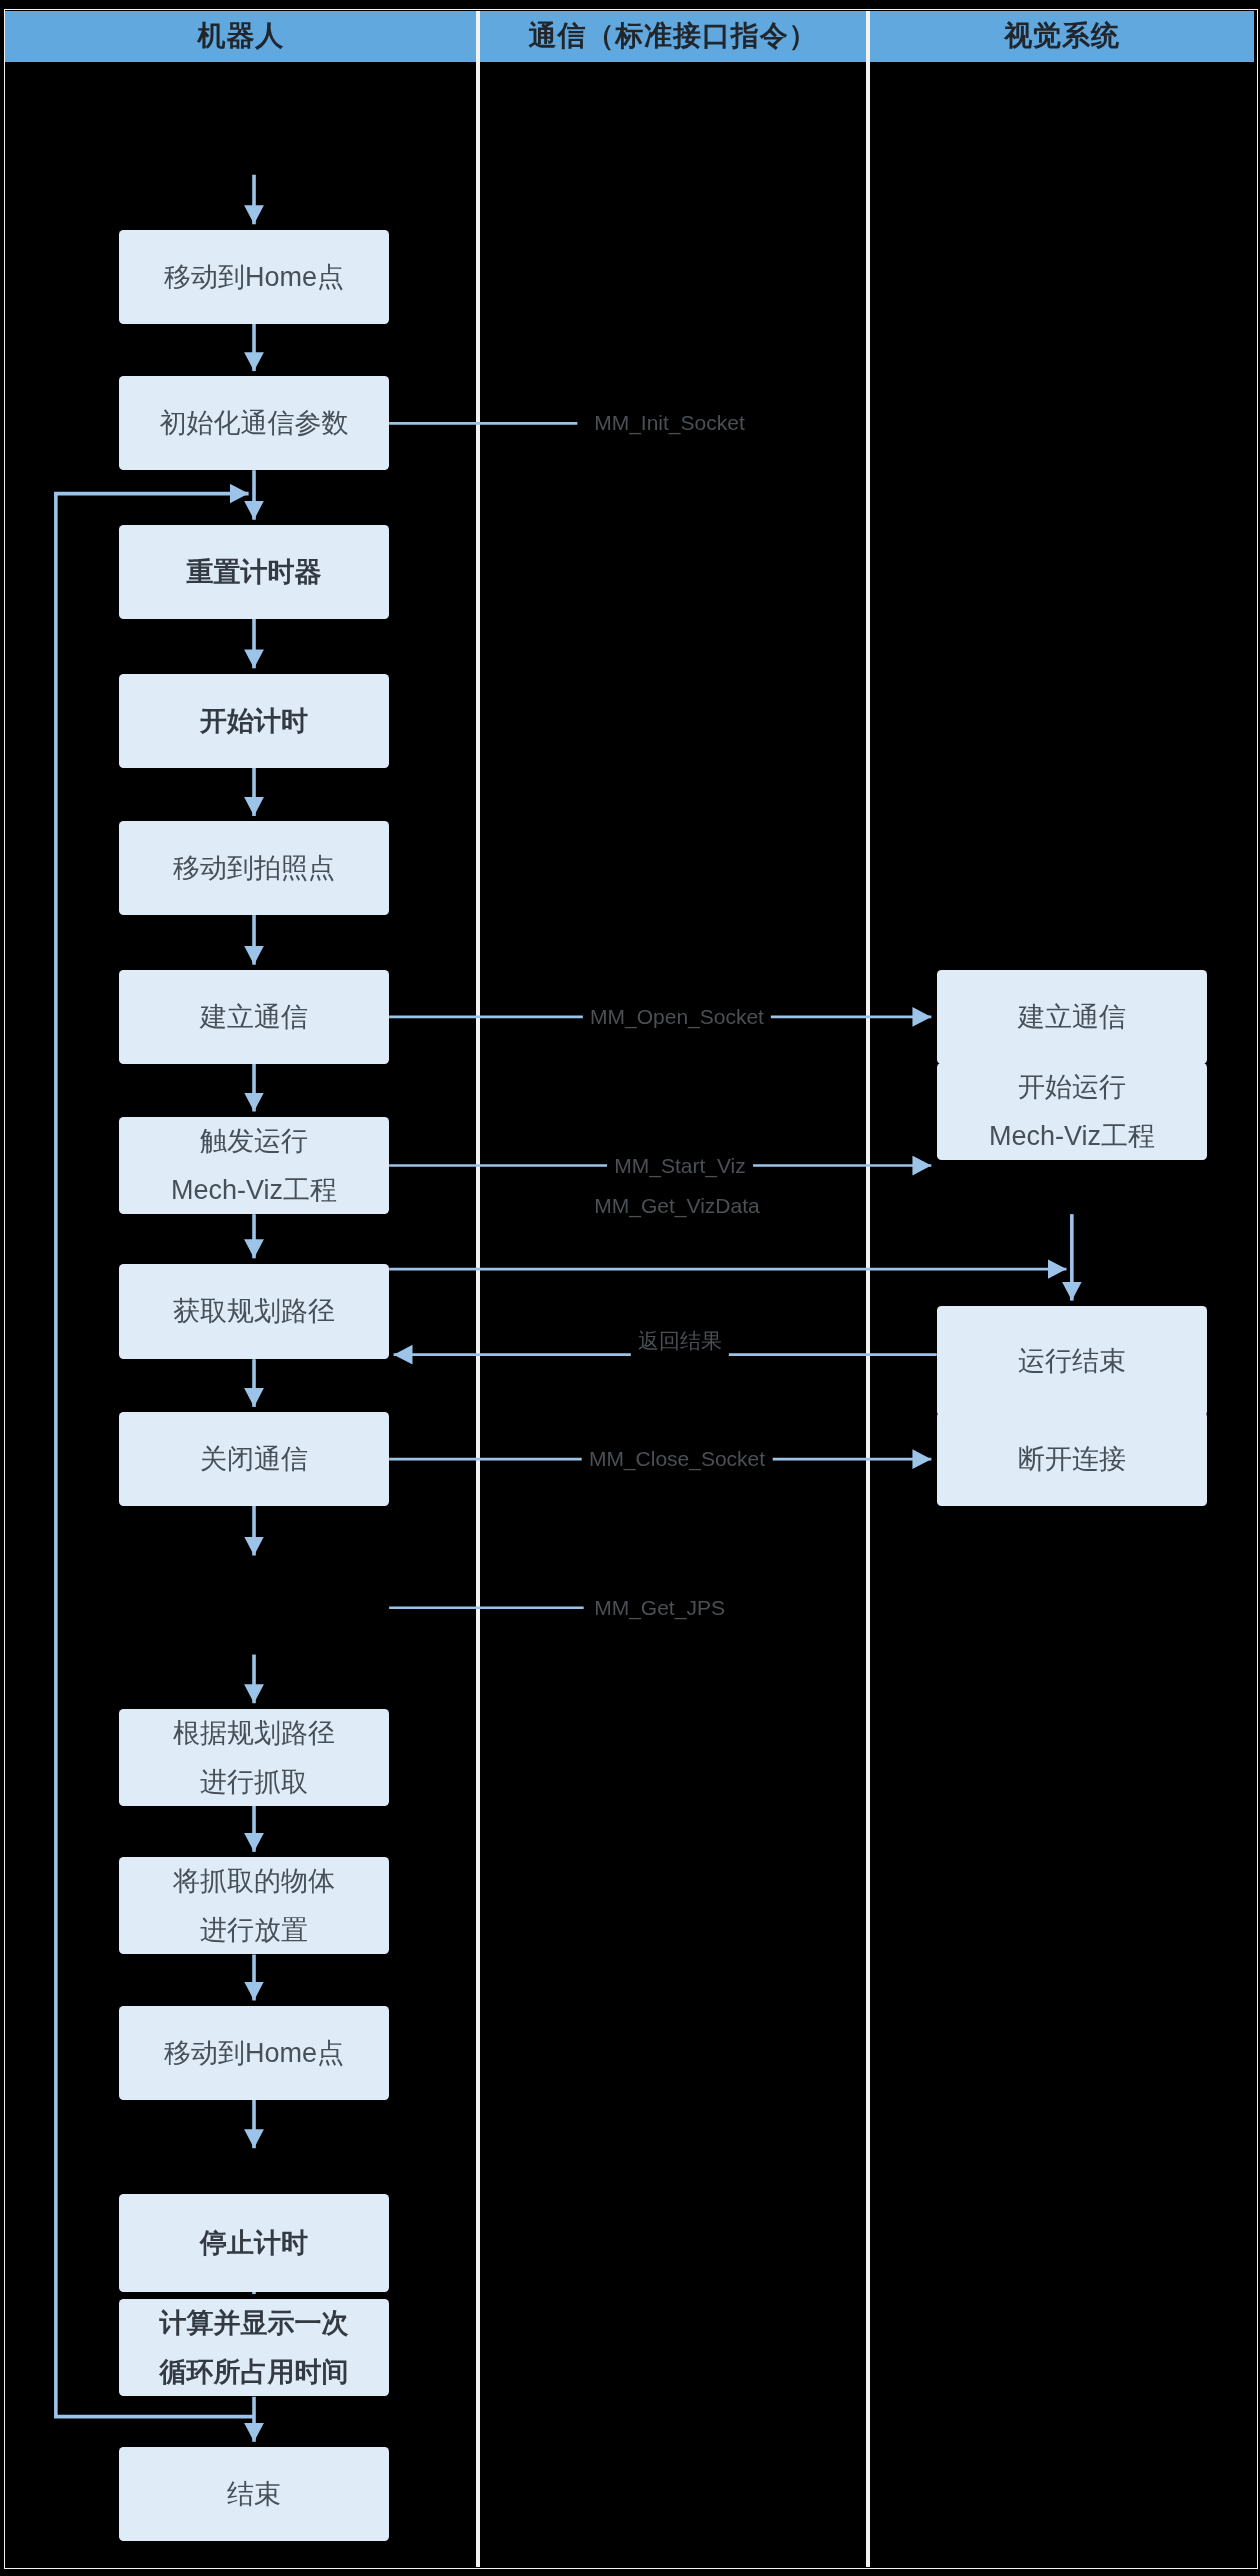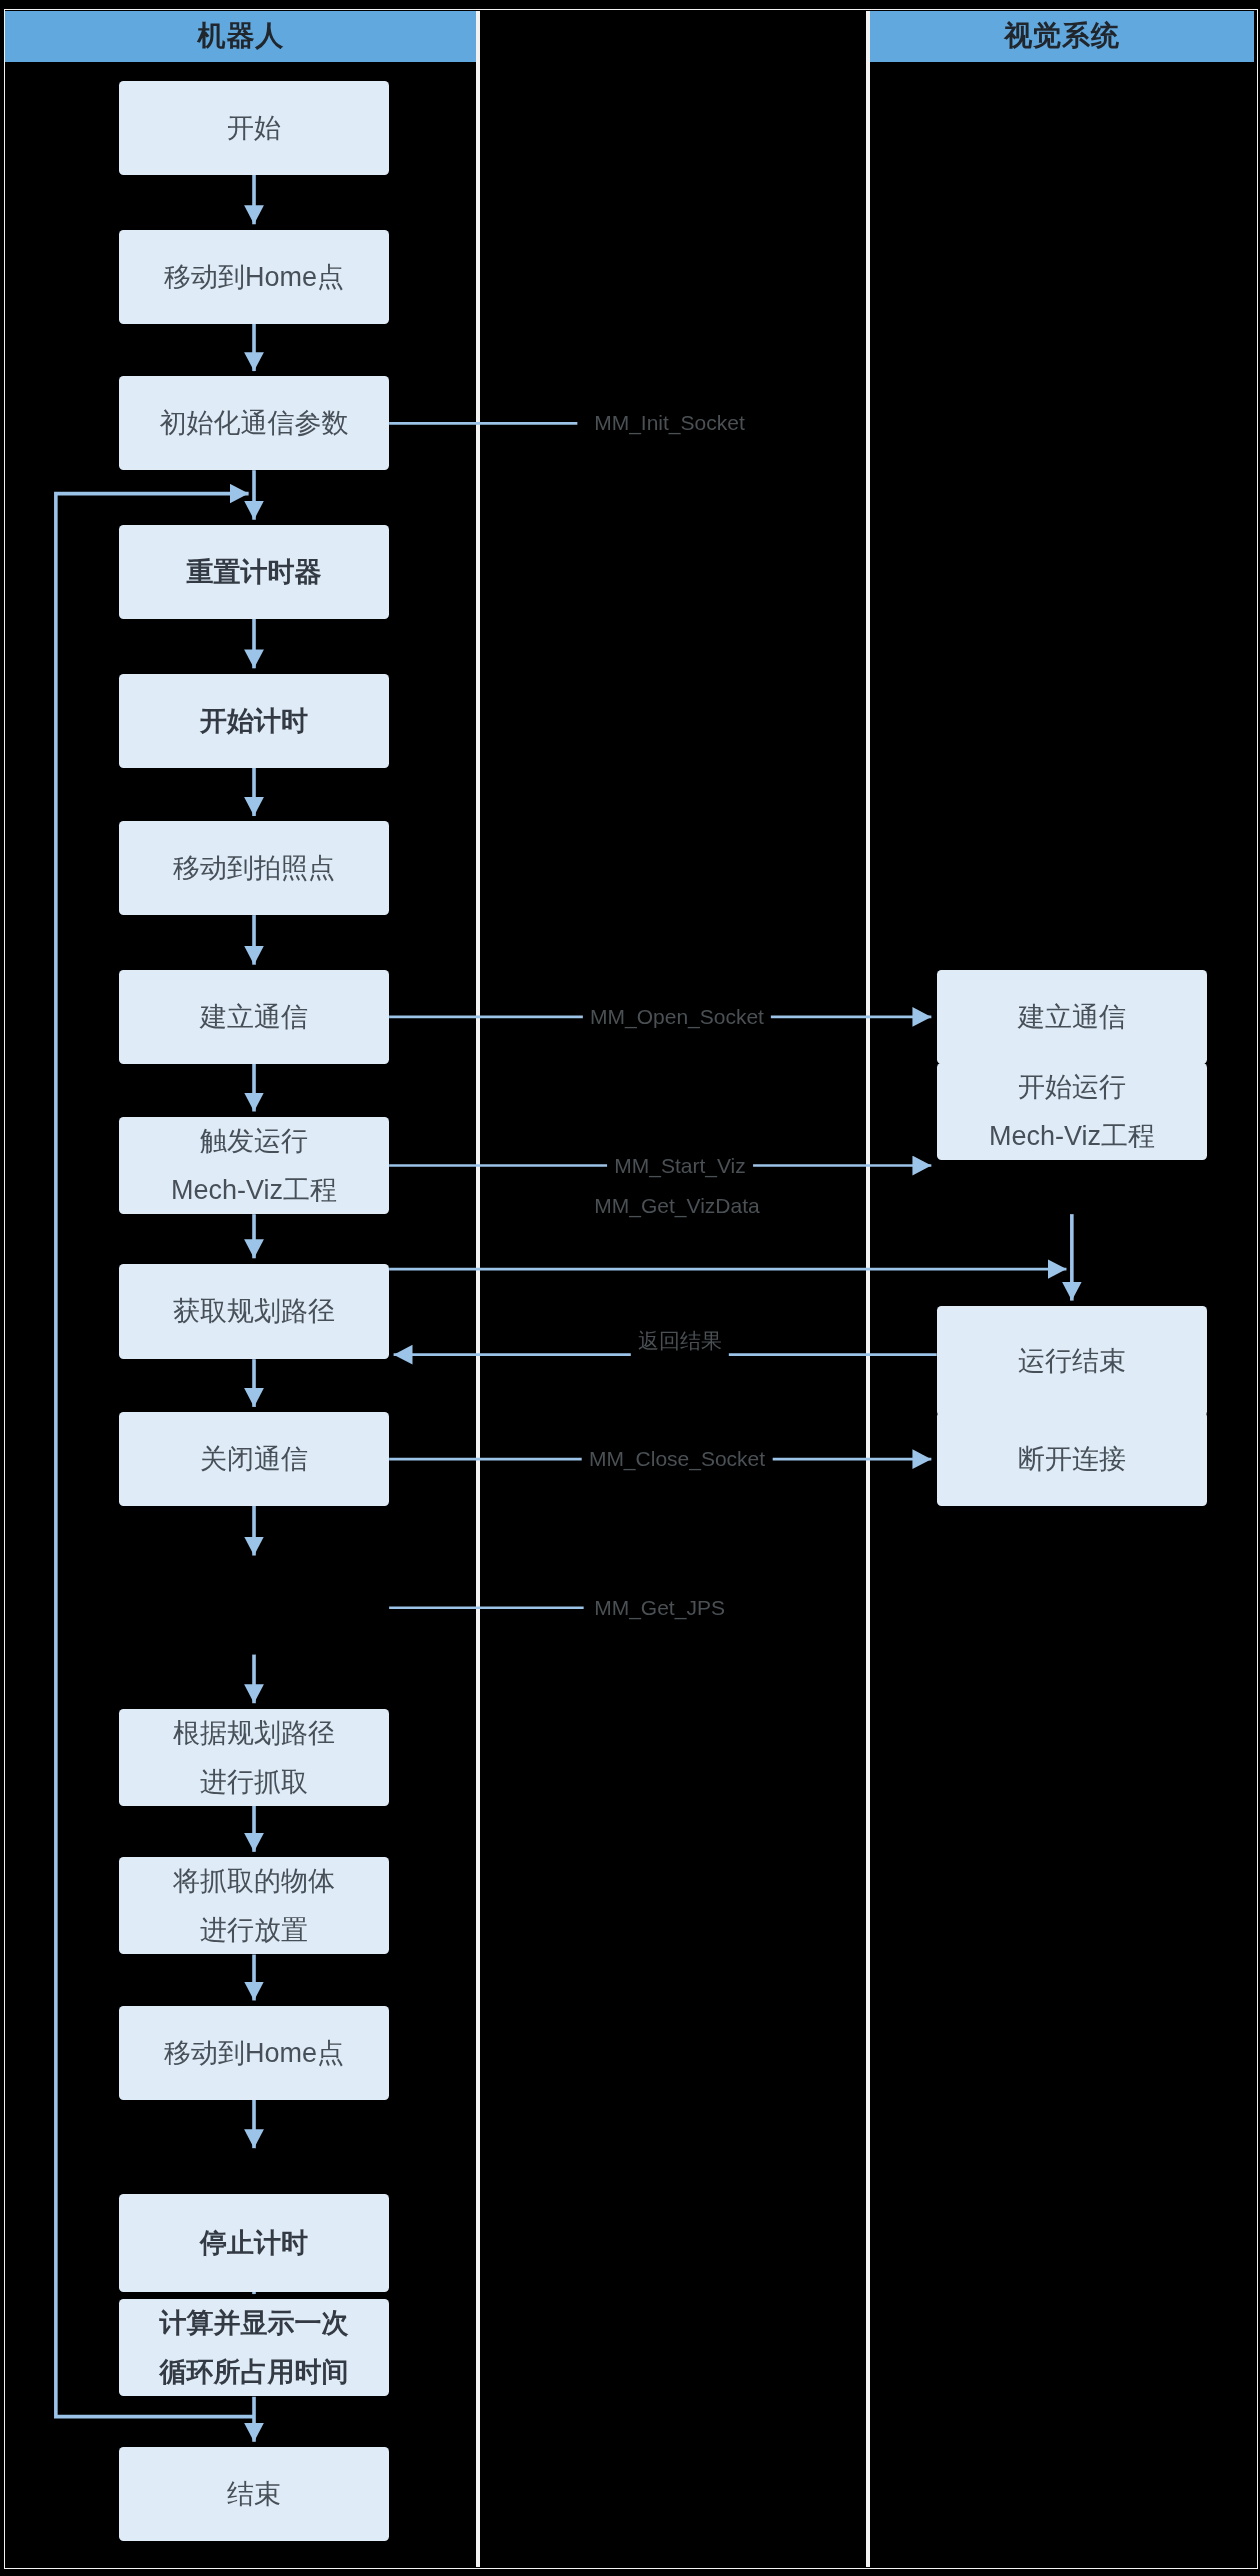--- a/index.html
+++ b/index.html
@@ -95,27 +95,27 @@
     </g>
 
     <path class="wire-loop" d="M 282 2683 L 62 2683 L 62 548 L 276 548" marker-end="url(#ah)"></path>
   </svg>
 
   <div class="frame"></div>
 
   <div class="hcell" style="left:5.4px;width:471px;">
       <span>机器人</span>
     </div>
+  <div class="hcell" style="left:480px;width:386px;">
+      <span>通信（标准接口指令）</span>
+    </div>
   <div class="hcell" style="left:870px;width:384px;">
       <span>视觉系统</span>
     </div>
 
-  <div class="box" style="top:81px;height:94px;">
-      <span>开始</span>
-    </div>
   <div class="box" style="top:230px;height:94px;">
       <span>移动到Home点</span>
     </div>
   <div class="box" style="top:376px;height:94px;">
       <span>初始化通信参数</span>
     </div>
   <div class="box bold" style="top:525px;height:94px;">
       <span>重置计时器</span>
     </div>
   <div class="box bold" style="top:674px;height:94px;">

